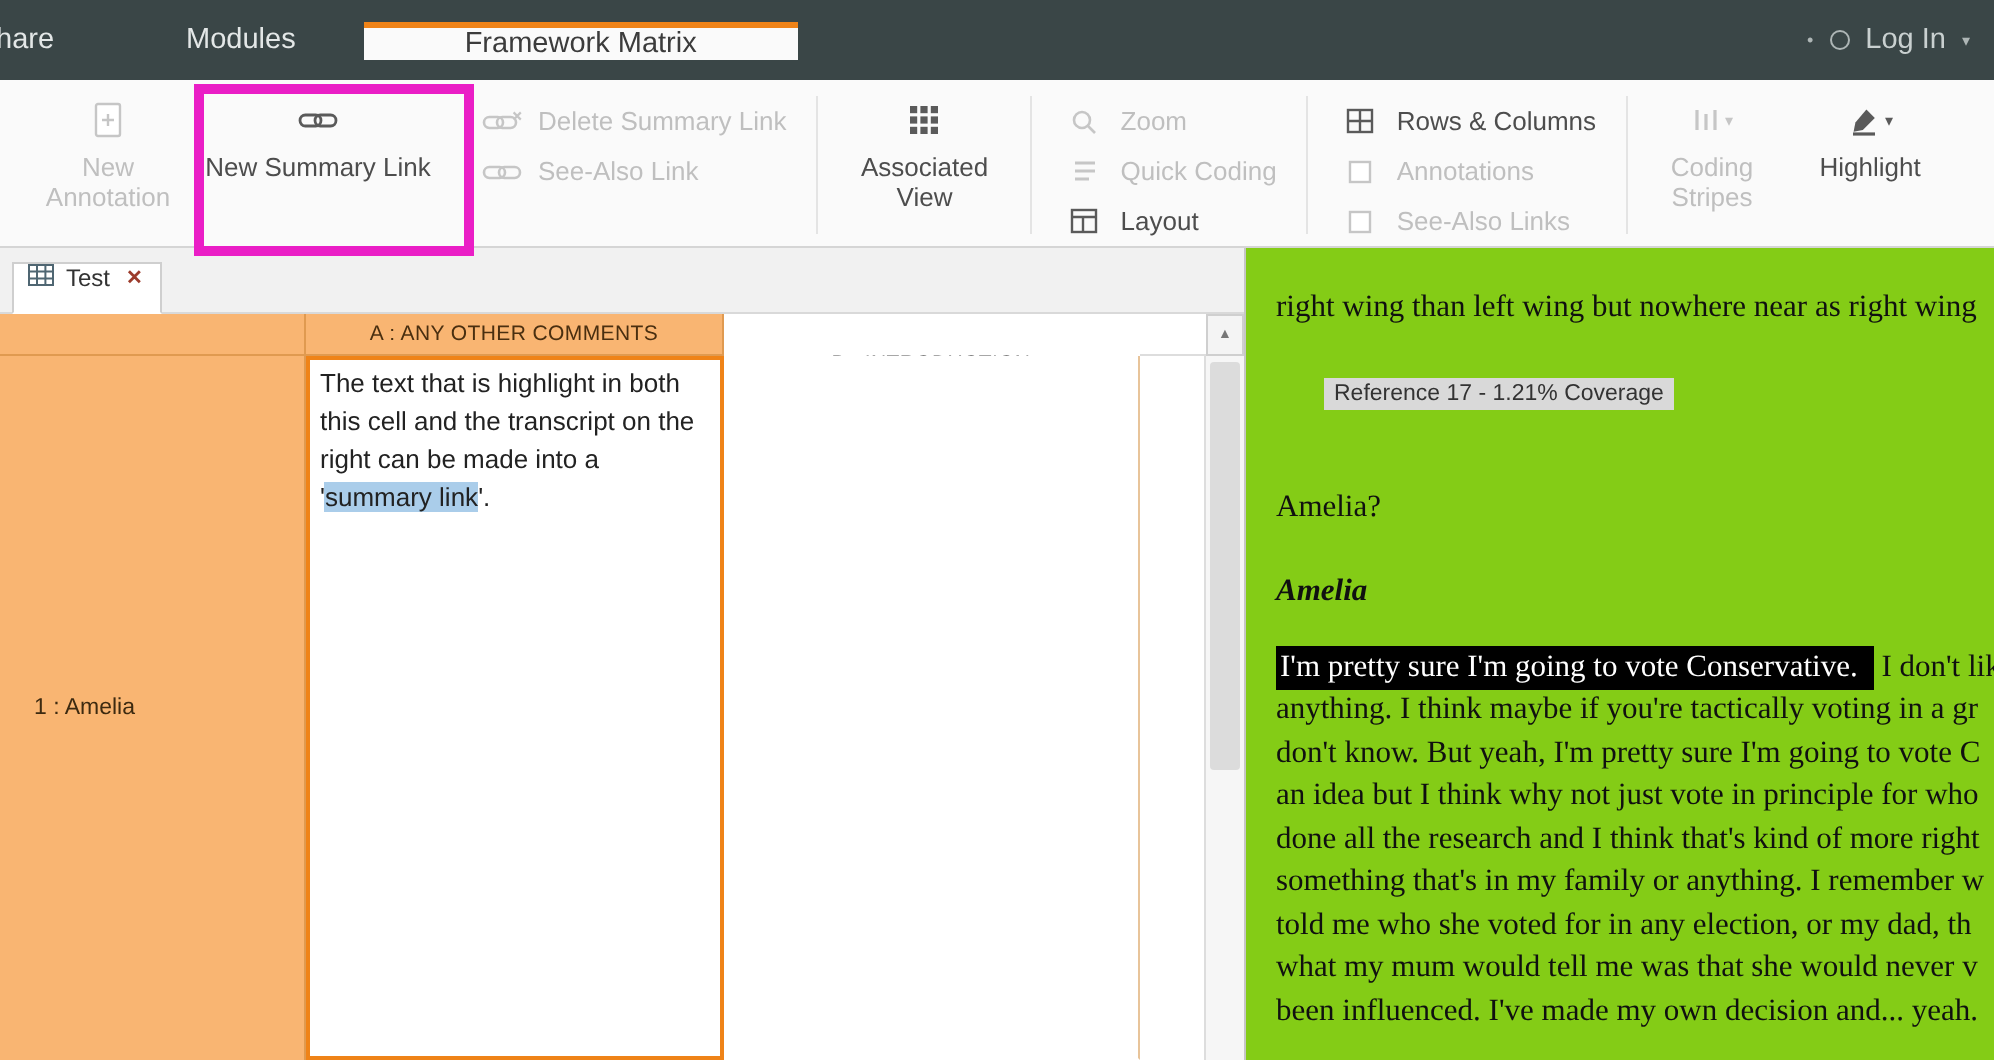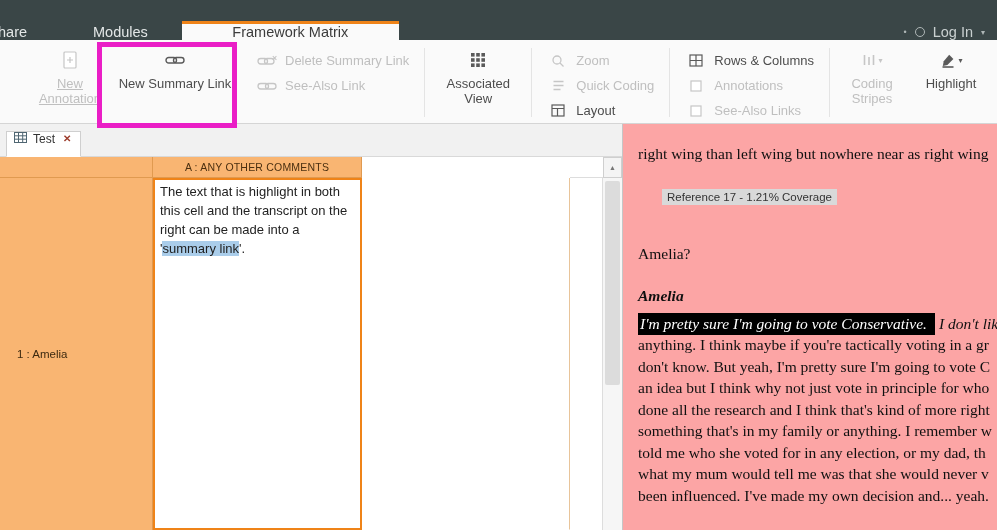--- a/index.html
+++ b/index.html
@@ -4,21 +4,21 @@
 <style>
   * { box-sizing: border-box; margin: 0; padding: 0; }
   html,body { background:#fff; }
   body { font-family: "Liberation Sans", sans-serif; }
   .app { position:relative; width:997px; height:530px; overflow:hidden; background:#fff;
          --accent-orange:#ef8318; --callout-magenta:#ea1ec6; --matrix-peach:#f9b572;
          --selection-blue:#aacdea; --titlebar-bg:#3a4647; }
 
   
   .titlebar { position:absolute; left:0; top:0; width:100%; height:40px;
-              background:var(--titlebar-bg); display:flex; align-items:flex-end; }
+              background:var(--titlebar-bg); display:flex; align-items:center; }
   .tb-tab { color:#e3e7e7; font-size:14.5px; display:flex; align-items:center; cursor:default; }
   .tb-share { padding:0 10px 0 0; margin-left:-2px; }
   .tb-modules { margin-left:42px; padding:0 14px; }
   .tb-active { margin-left:20px; width:217px; justify-content:center; background:#fafafa;
                color:#3c3c3c; border-top:3px solid var(--accent-orange); }
   .tb-right { margin-left:auto; display:flex; align-items:center; gap:8px; padding-right:12px;
               color:#c9d0d0; font-size:14.5px; }
   .tb-dot { font-size:9px; color:#aeb6b6; }
   .tb-circle { width:10px; height:10px; border:1px solid #aeb6b6; border-radius:50%; display:inline-block; }
   .tb-caret { font-size:8px; color:#aeb6b6; }
@@ -31,21 +31,21 @@
   .rb-big .rb-ic { height:22px; display:flex; align-items:center; justify-content:center; margin-bottom:5px; }
   .rb-stack { display:flex; flex-direction:column; padding-top:4px;text-align:right; }
   .rb-row { display:flex; align-items:center; gap:7px; height:25px; font-size:13px; padding:0 6px; white-space:nowrap; }
   .rb-row .rb-ic { width:22px; display:flex; justify-content:center; }
   .rb-sep { width:1px; background:#e4e4e4; align-self:stretch; margin:4px 9px 6px 9px; }
   .enabled { color:#4d4d4d; }
   .enabled .rb-ic { color:#5a5a5a; }
   .disabled { color:#bfbfbf; }
   .disabled .rb-ic { color:#c6c6c6; }
   .rb-caret { font-size:8px; color:inherit; margin-left:3px; }
-  .w-na { width:76px; margin-left:16px;text-decoration:underline; }
+  .w-na { width:76px; margin-left:0; }
   .w-nsl { width:114px; margin-left:10px; }
   .w-av { width:88px; }
   .w-cs { width:66px; }
   .w-hl { width:80px; margin-left:6px; }
 
   
   .callout { position:absolute; left:97px; top:42px; width:140px; height:86px;
              border:5px solid var(--callout-magenta); z-index:40; pointer-events:none; }
 
   
@@ -73,31 +73,31 @@
                 align-items:center; padding-left:17px; font-size:11.5px; color:#3d2a10; }
   .mx-cell { background:#fff; }
   .mx-cell-a { border:2px solid var(--accent-orange); padding:2px 5px; font-size:13px; line-height:19px; color:#222; }
   .mx-cell-b { border-right:1px solid #e8c49a; border-bottom:1px solid #fff; }
   .mx-fill { background:#fff; border-right:1px solid #ddd; }
   .mx-scrollbar { background:#f6f6f6; position:relative; cursor:pointer; }
   .mx-thumb { position:absolute; left:2px; right:2px; top:3px; height:58%; background:#dcdcdc; border-radius:2px; }
   .hl-blue { background:var(--selection-blue); }
 
   
-  .transcript { width:374px; height:100%; background:#fca5a5; overflow:hidden;
+  .transcript { width:374px; height:100%; background:#84cc16; overflow:hidden;
                 font-family:"Liberation Serif", serif; font-size:15.5px; color:#101010;
                 padding:12px 0 0 15px; }
   .t-line { white-space:nowrap; line-height:21.5px; }
   .t-top { margin-top:7px; }
   .t-refwrap { margin-top:22px; line-height:18px;margin-left:24px; }
   .t-ref { font-family:"Liberation Sans", sans-serif; font-size:11.5px; background:#d9d9d9;
            color:#333; padding:2px 5px; }
   .t-q { margin-top:37px; line-height:21.5px; }
   .t-speaker { margin-top:21px; font-weight:bold; font-style:italic; line-height:21.5px; }
-  .t-selline { margin-top:6px;font-style:italic; }
+  .t-selline { margin-top:16px; }
   .t-sel { background:#000; color:#fff; padding:2px 8px 3px 2px; }
 </style>
 </head>
 <body>
 
 <div class="app" style="--accent-orange: #ef8318; --callout-magenta: #ea1ec6; --matrix-peach: #f9b572; --selection-blue: #aacdea; --titlebar-bg: #3a4647;">
 
   <header class="titlebar">
     <div class="tb-tab tb-share">hare</div>
     <div class="tb-tab tb-modules">Modules</div>

